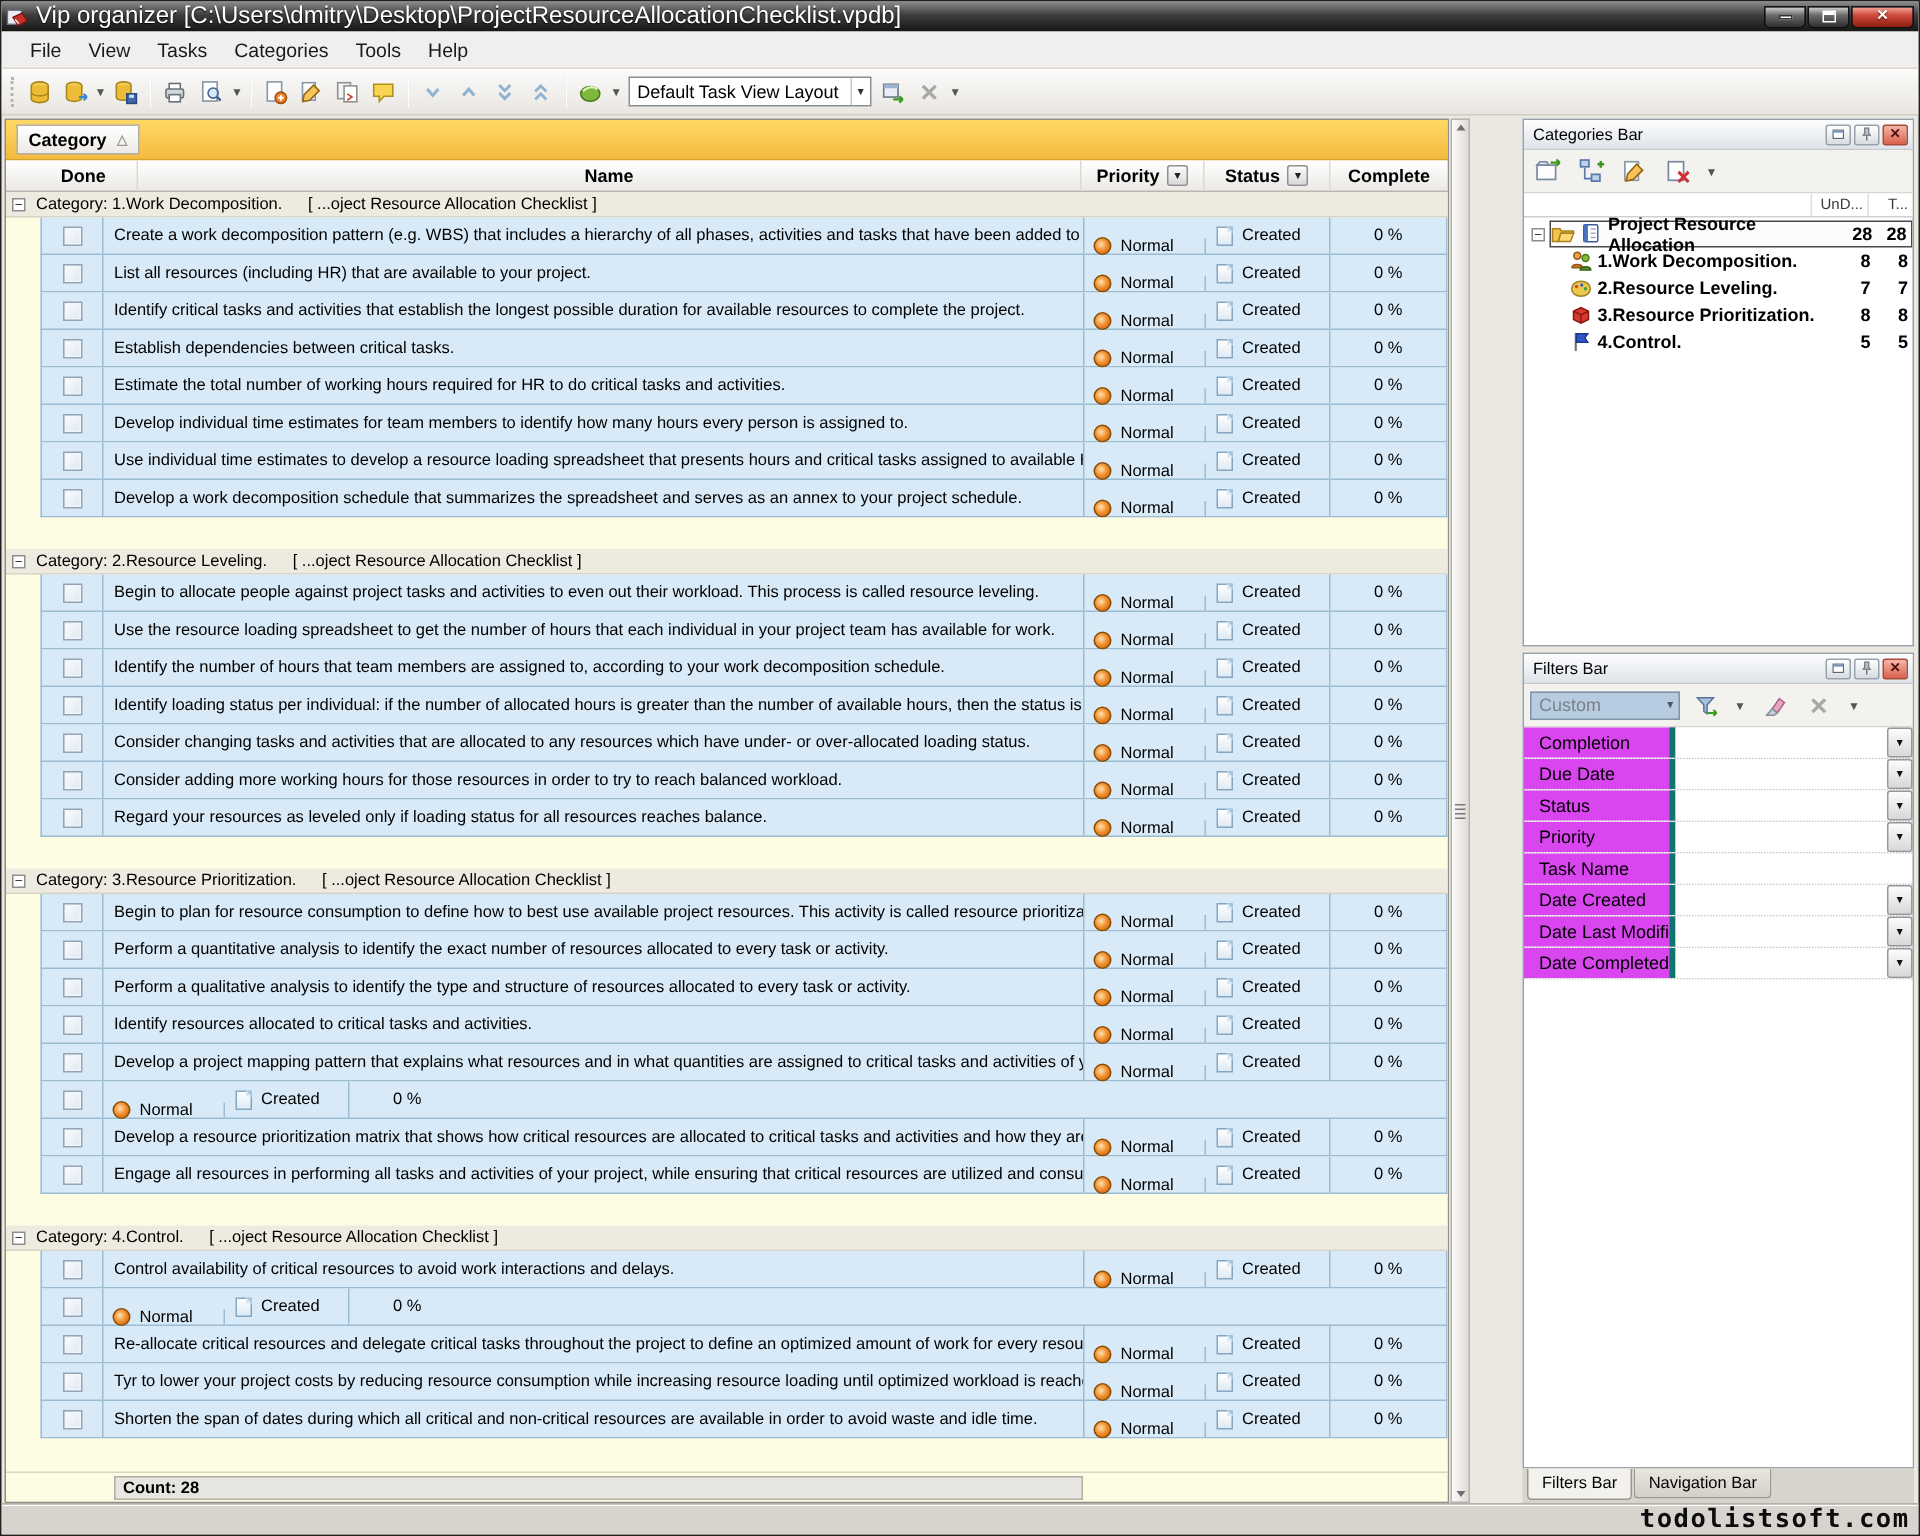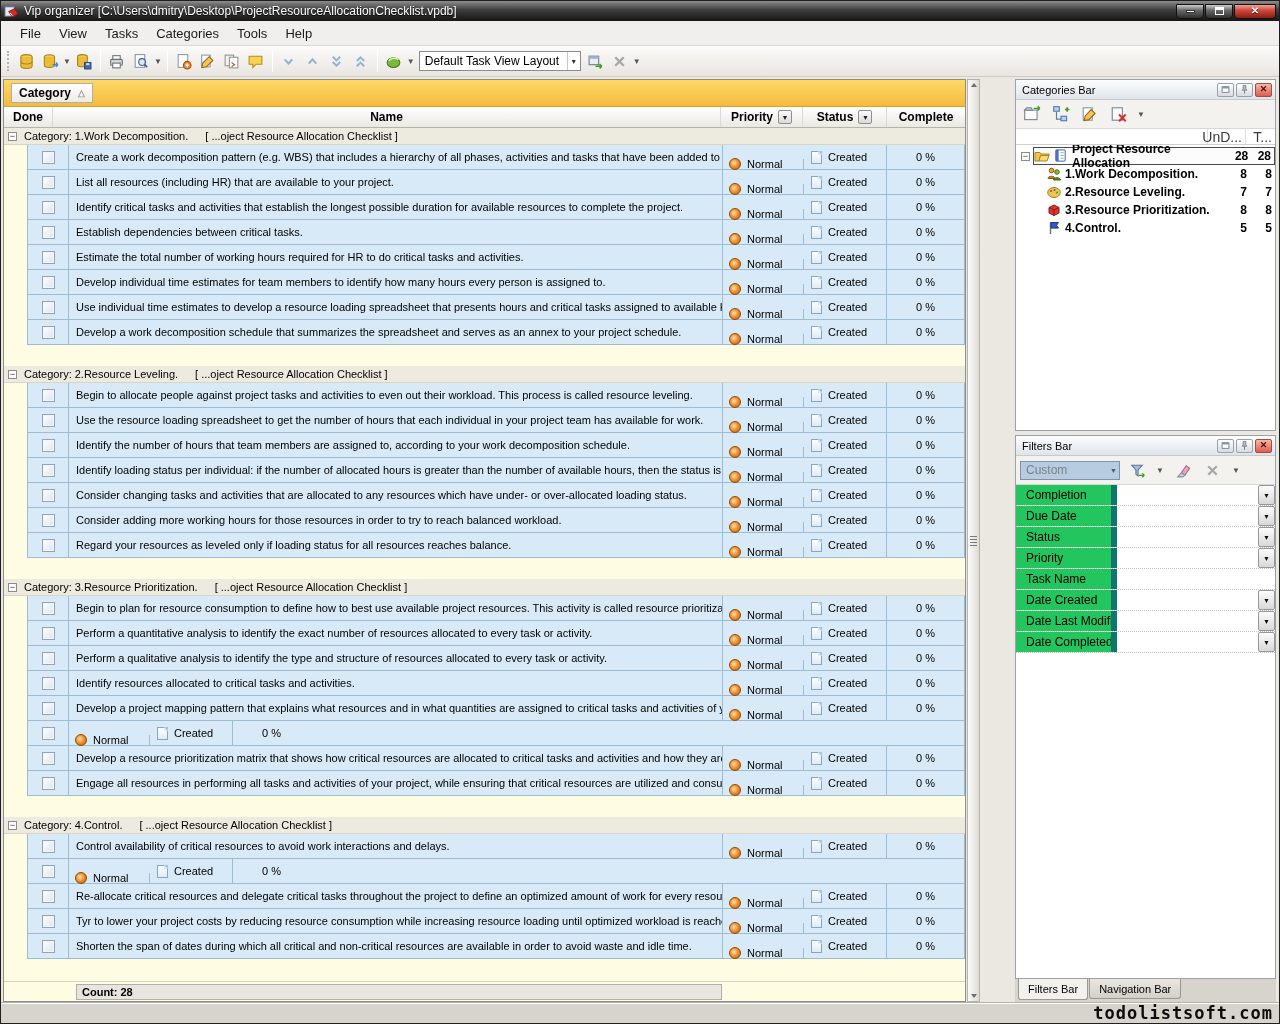--- a/index.html
+++ b/index.html
@@ -6,21 +6,21 @@
   html,body { width:1280px; height:1024px; }
   body { font-family:"Liberation Sans", sans-serif; font-size:12px; background:#444; }
 
   .window { width:1280px; height:1024px; display:flex; flex-direction:column;
             background:#ebe8e1; border:1px solid #1f1f1f; overflow:hidden; }
 
   
   .titlebar { height:20px; flex:0 0 20px; display:flex; align-items:center; padding:0 3px;
               background:linear-gradient(#8d8d8d,#3d3d3d 45%,#161616); color:#fff; }
   .titlebar .app-ic { width:15px; height:15px; margin-right:5px; }
-  .titlebar .ttl { font-size:12px; text-shadow:0 1px 1px #000; white-space:nowrap; overflow:hidden; flex:1; }
+  .titlebar .ttl { font-size:16px; text-shadow:0 1px 1px #000; white-space:nowrap; overflow:hidden; flex:1; }
   .wbtns { display:flex; gap:1px; margin-left:6px; }
   .wbtn { width:28px; height:15px; border:1px solid #111; border-radius:0 0 4px 4px;
           background:linear-gradient(#cfcfcf,#6a6a6a 40%,#2e2e2e); display:flex; align-items:center; justify-content:center; }
   .wbtn.close { width:42px; background:linear-gradient(#f2a296,#cf4a3c 40%,#8c1d12); }
   .wbtn .bar { width:9px; height:3px; background:#fff; border:1px solid #333; }
   .wbtn .box { width:9px; height:8px; border:1px solid #fff; background:transparent; box-shadow:inset 0 2px 0 #fff; }
   .wbtn .xx { color:#fff; font-size:10px; font-weight:bold; line-height:1; text-shadow:0 1px 1px #400; }
 
   
   .menubar { height:25px; flex:0 0 25px; background:#f1efed; border-bottom:1px solid #dcd9d4;
@@ -49,21 +49,21 @@
   .groupband { height:27px; flex:0 0 27px; background:linear-gradient(#ffd966,#f4ba3e);
                border-bottom:1px solid #d3a52e; display:flex; align-items:center; padding-left:7px; }
   .category-btn { height:20px; padding:0 7px; background:linear-gradient(#ffffff,#eeebe5);
                   border:1px solid #b2afa9; display:flex; align-items:center; gap:7px;
                   font-weight:bold; font-size:12px; }
   .sort-tri { font-size:9px; color:#9b9b9b; }
 
   .colheaders { height:21px; flex:0 0 21px; display:flex; background:linear-gradient(#ffffff,#ebe9e5);
                 border-bottom:1px solid #b7b4ae; font-weight:bold; font-size:12px; }
   .hcell { display:flex; align-items:center; justify-content:center; border-right:1px solid #dbd9d5; position:relative; }
-  .h-done { width:49px; } .h-name { flex:1; } .h-pri { width:82px; } .h-status { width:84px; } .h-comp { width:78px; border-right:none; }
+  .h-done { width:72px;margin-left:16px; } .h-name { flex:1; } .h-pri { width:82px; } .h-status { width:84px; } .h-comp { width:78px; border-right:none; }
   .hdr-dd { width:14px; height:14px; margin-left:5px; background:linear-gradient(#fbfbfb,#d9d9d9);
             border:1px solid #8f8f8f; border-radius:2px; font-size:7px; font-weight:normal;
             display:flex; align-items:center; justify-content:center; color:#222; }
 
   .rows { flex:1; display:flex; flex-direction:column; overflow:hidden; background:#fffce4; }
   .cat-row { height:17px; flex:0 0 17px; background:#edeadf; border-bottom:1px solid #d9d5c6;
              display:flex; align-items:center; font-size:11px; padding-left:4px; }
   .minusbox { width:9px; height:9px; border:1px solid #8c8c8c; background:#fff; font-size:9px;
               line-height:7px; text-align:center; color:#333; margin-right:7px; flex:0 0 9px; }
   .cat-suffix { margin-left:17px; }
@@ -107,40 +107,40 @@
   .panel-btns { margin-left:auto; display:flex; gap:2px; }
   .pbtn { width:17px; height:14px; border:1px solid #99a1a9; border-radius:2px;
           background:linear-gradient(#ffffff,#d7dce1); display:flex; align-items:center; justify-content:center; }
   .pbtn.close { background:linear-gradient(#f6b5a9,#da604d); border-color:#a84c3a; color:#4c120a;
                 font-size:9px; font-weight:bold; line-height:1; }
   .ptool { height:29px; flex:0 0 29px; background:#f4f2ef; border-bottom:1px solid #dad7d2;
            display:flex; align-items:center; padding-left:4px; gap:5px; }
 
   .categories-bar { height:352px; flex:0 0 352px; margin-bottom:4px; }
   .cb-colhdr { height:16px; flex:0 0 16px; display:flex; justify-content:flex-end; align-items:center;
-               font-size:14px; color:#3a3a3a; border-bottom:1px solid #cfcfcf; background:#fff; }
+               font-size:10px; color:#3a3a3a; border-bottom:1px solid #cfcfcf; background:#fff; }
   .cb-colhdr .cc { border-left:1px solid #dedede; height:100%; display:flex; align-items:center; justify-content:flex-end; padding-right:3px; }
   .cc1 { width:38px; } .cc2 { width:30px; }
   .tree { flex:1; padding-top:2px; overflow:hidden; font-size:12px; font-weight:bold; }
   .tree-row { height:18px; display:flex; align-items:center; }
   .tree-row .minusbox { margin:0 3px 0 5px; font-weight:normal; }
   .sel { flex:1; height:18px; display:flex; align-items:center; border:1px solid #4a4a4a; background:#fcfcfc; }
   .tree-child { padding-left:30px; }
   .tico { width:16px; height:16px; margin-right:3px; flex:0 0 16px; }
   .n1 { margin-left:auto; width:34px; text-align:right; }
   .n2 { width:28px; text-align:right; padding-right:3px; }
 
   .filters-bar { flex:1; }
   .preset-combo { width:100px; height:19px; background:#b7cce0; border:1px solid #8093a6;
                   display:flex; align-items:center; color:#7b828b; font-size:12px; }
   .preset-combo .val { flex:1; padding-left:5px; }
   .preset-combo .arrow { width:11px; height:100%; display:flex; align-items:center; justify-content:center; font-size:7px; color:#4a5a6a; }
   .f-grid { flex:0 0 auto; }
   .f-row { height:21px; display:flex; border-bottom:1px dotted #c6c4c1; font-size:12px; }
-  .f-label { width:101px; flex:0 0 101px; background:#22c55e; border-right:6px solid #0f766e;
+  .f-label { width:101px; flex:0 0 101px; background:#d946ef; border-right:4px solid #0f766e;
              display:flex; align-items:center; padding-left:10px; white-space:nowrap; overflow:hidden; }
   .f-value { flex:1; background:#fff; }
   .f-ddwrap { width:17px; flex:0 0 17px; display:flex; }
   .f-dd { flex:1; background:linear-gradient(#fcfcfc,#d8d8d8); border:1px solid #979797; border-radius:2px;
           display:flex; align-items:center; justify-content:center; font-size:7px; color:#111; }
   .f-rest { flex:1; background:#fff; }
 
   .bottom-tabs { height:23px; flex:0 0 23px; background:#d7d4cd; display:flex; align-items:flex-start; padding-left:3px; }
   .tab { height:20px; padding:0 9px; display:flex; align-items:center; font-size:11px;
          border:1px solid #9b988f; border-top:none; border-radius:0 0 3px 3px;

